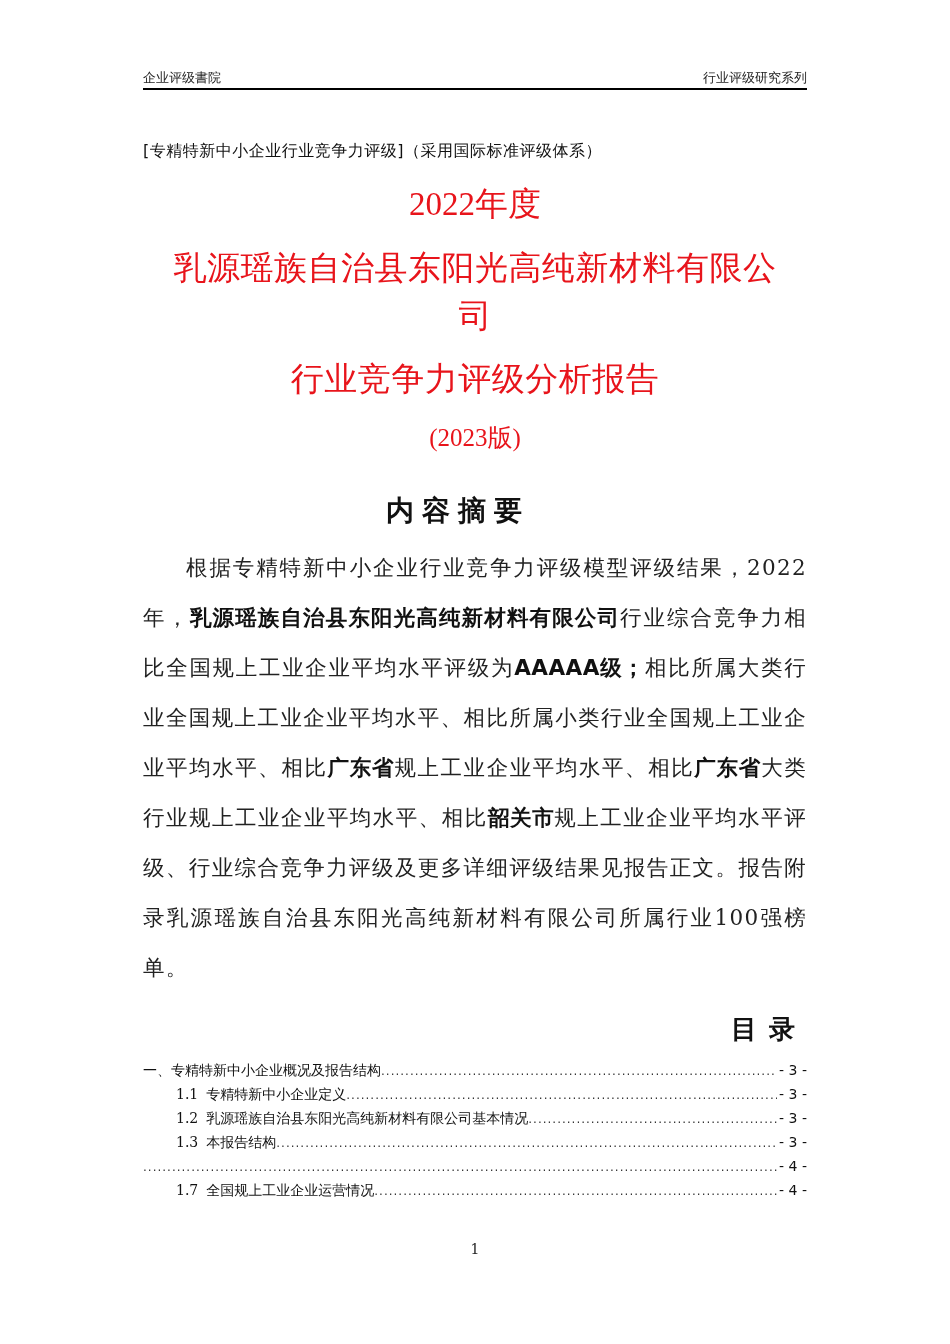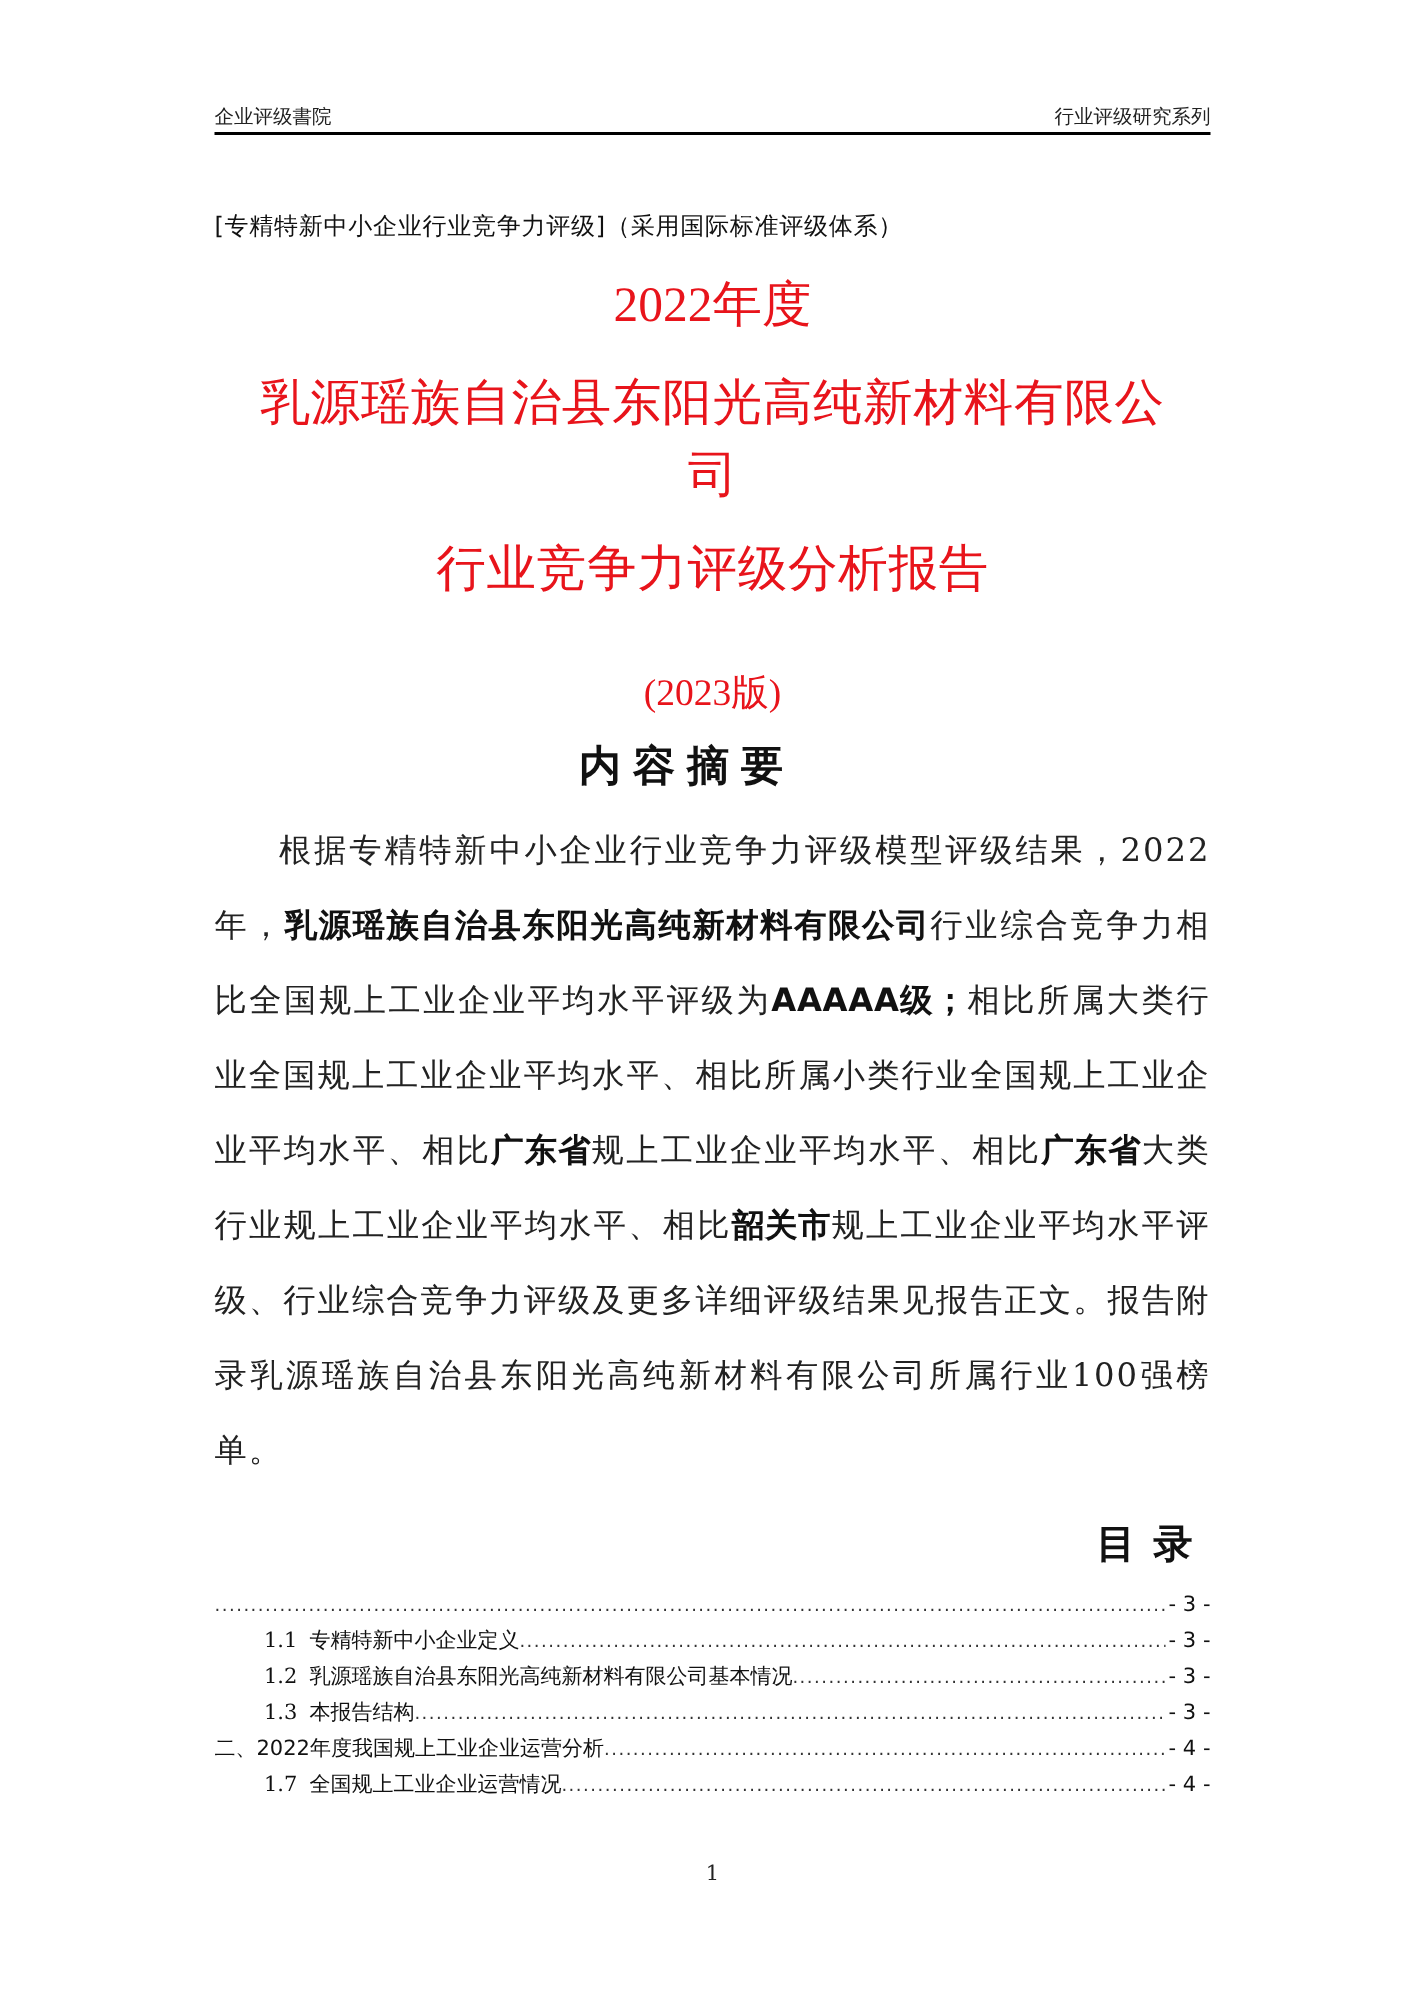--- a/index.html
+++ b/index.html
@@ -44,21 +44,21 @@
       font-family: "DejaVu Sans", "Liberation Sans", sans-serif;
       text-align: center;
       position: absolute;
       left: 143px;
       width: 664px;
     }
     .title-year { top: 183px; font-size: 33px; line-height: 42px; font-family: "Liberation Serif", "DejaVu Serif", serif; }
     .title-company { top: 245px; font-size: 33px; line-height: 46px; letter-spacing: 0.5px; }
     .title-company-cont { top: 295px; font-size: 33px; line-height: 42px; }
     .title-report { top: 358px; font-size: 33px; line-height: 42px; letter-spacing: 0.5px; }
-    .title-edition { top: 420px; font-size: 25px; line-height: 36px; font-family: "Liberation Serif", "DejaVu Serif", serif; margin-top: 25px; }
+    .title-edition { top: 420px; font-size: 25px; line-height: 36px; font-family: "Liberation Serif", "DejaVu Serif", serif; }
 
     .abstract-heading {
       position: absolute;
       top: 492px;
       left: 126px;
       width: 664px;
       text-align: center;
       font-family: "DejaVu Sans", "Liberation Sans", sans-serif;
       font-weight: bold;
       font-size: 28px;
@@ -159,40 +159,40 @@
 <div class="abstract-heading">内容摘要</div>
 
 <div class="abstract-body">
   <span>根据专精特新中小企业行业竞争力评级模型评级结果，2022年，</span><b>乳源瑶族自治县东阳光高纯新材料有限公司</b><span>行业综合竞争力相比全国规上工业企业平均水平评级为</span><b>AAAAA级；</b><span>相比所属大类行业全国规上工业企业平均水平、相比所属小类行业全国规上工业企业平均水平、相比</span><b>广东省</b><span>规上工业企业平均水平、相比</span><b>广东省</b><span>大类行业规上工业企业平均水平、相比</span><b>韶关市</b><span>规上工业企业平均水平评级、行业综合竞争力评级及更多详细评级结果见报告正文。报告附录乳源瑶族自治县东阳光高纯新材料有限公司所属行业100强榜单。</span>
 </div>
 
 <div class="toc-heading">目录</div>
 
 <div class="toc">
   <div class="toc-row level-1">
+    <span class="toc-title"><span>一、</span><span>专精特新中小企业概况及报告结构</span></span>
     <span class="toc-dots"></span>
     <span class="toc-page">- 3 -</span>
   </div>
   <div class="toc-row level-2">
     <span class="toc-title"><span class="toc-num">1.1</span><span>专精特新中小企业定义</span></span>
     <span class="toc-dots"></span>
     <span class="toc-page">- 3 -</span>
   </div>
   <div class="toc-row level-2">
     <span class="toc-title"><span class="toc-num">1.2</span><span>乳源瑶族自治县东阳光高纯新材料有限公司基本情况</span></span>
     <span class="toc-dots"></span>
     <span class="toc-page">- 3 -</span>
   </div>
   <div class="toc-row level-2">
     <span class="toc-title"><span class="toc-num">1.3</span><span>本报告结构</span></span>
     <span class="toc-dots"></span>
     <span class="toc-page">- 3 -</span>
   </div>
   <div class="toc-row level-1">
-    <span class="toc-title"><span>二、</span><span>2022年度我国规上工业企业运营分析</span></span>
     <span class="toc-dots"></span>
     <span class="toc-page">- 4 -</span>
   </div>
   <div class="toc-row level-2">
     <span class="toc-title"><span class="toc-num">1.7</span><span>全国规上工业企业运营情况</span></span>
     <span class="toc-dots"></span>
     <span class="toc-page">- 4 -</span>
   </div>
 </div>
 

